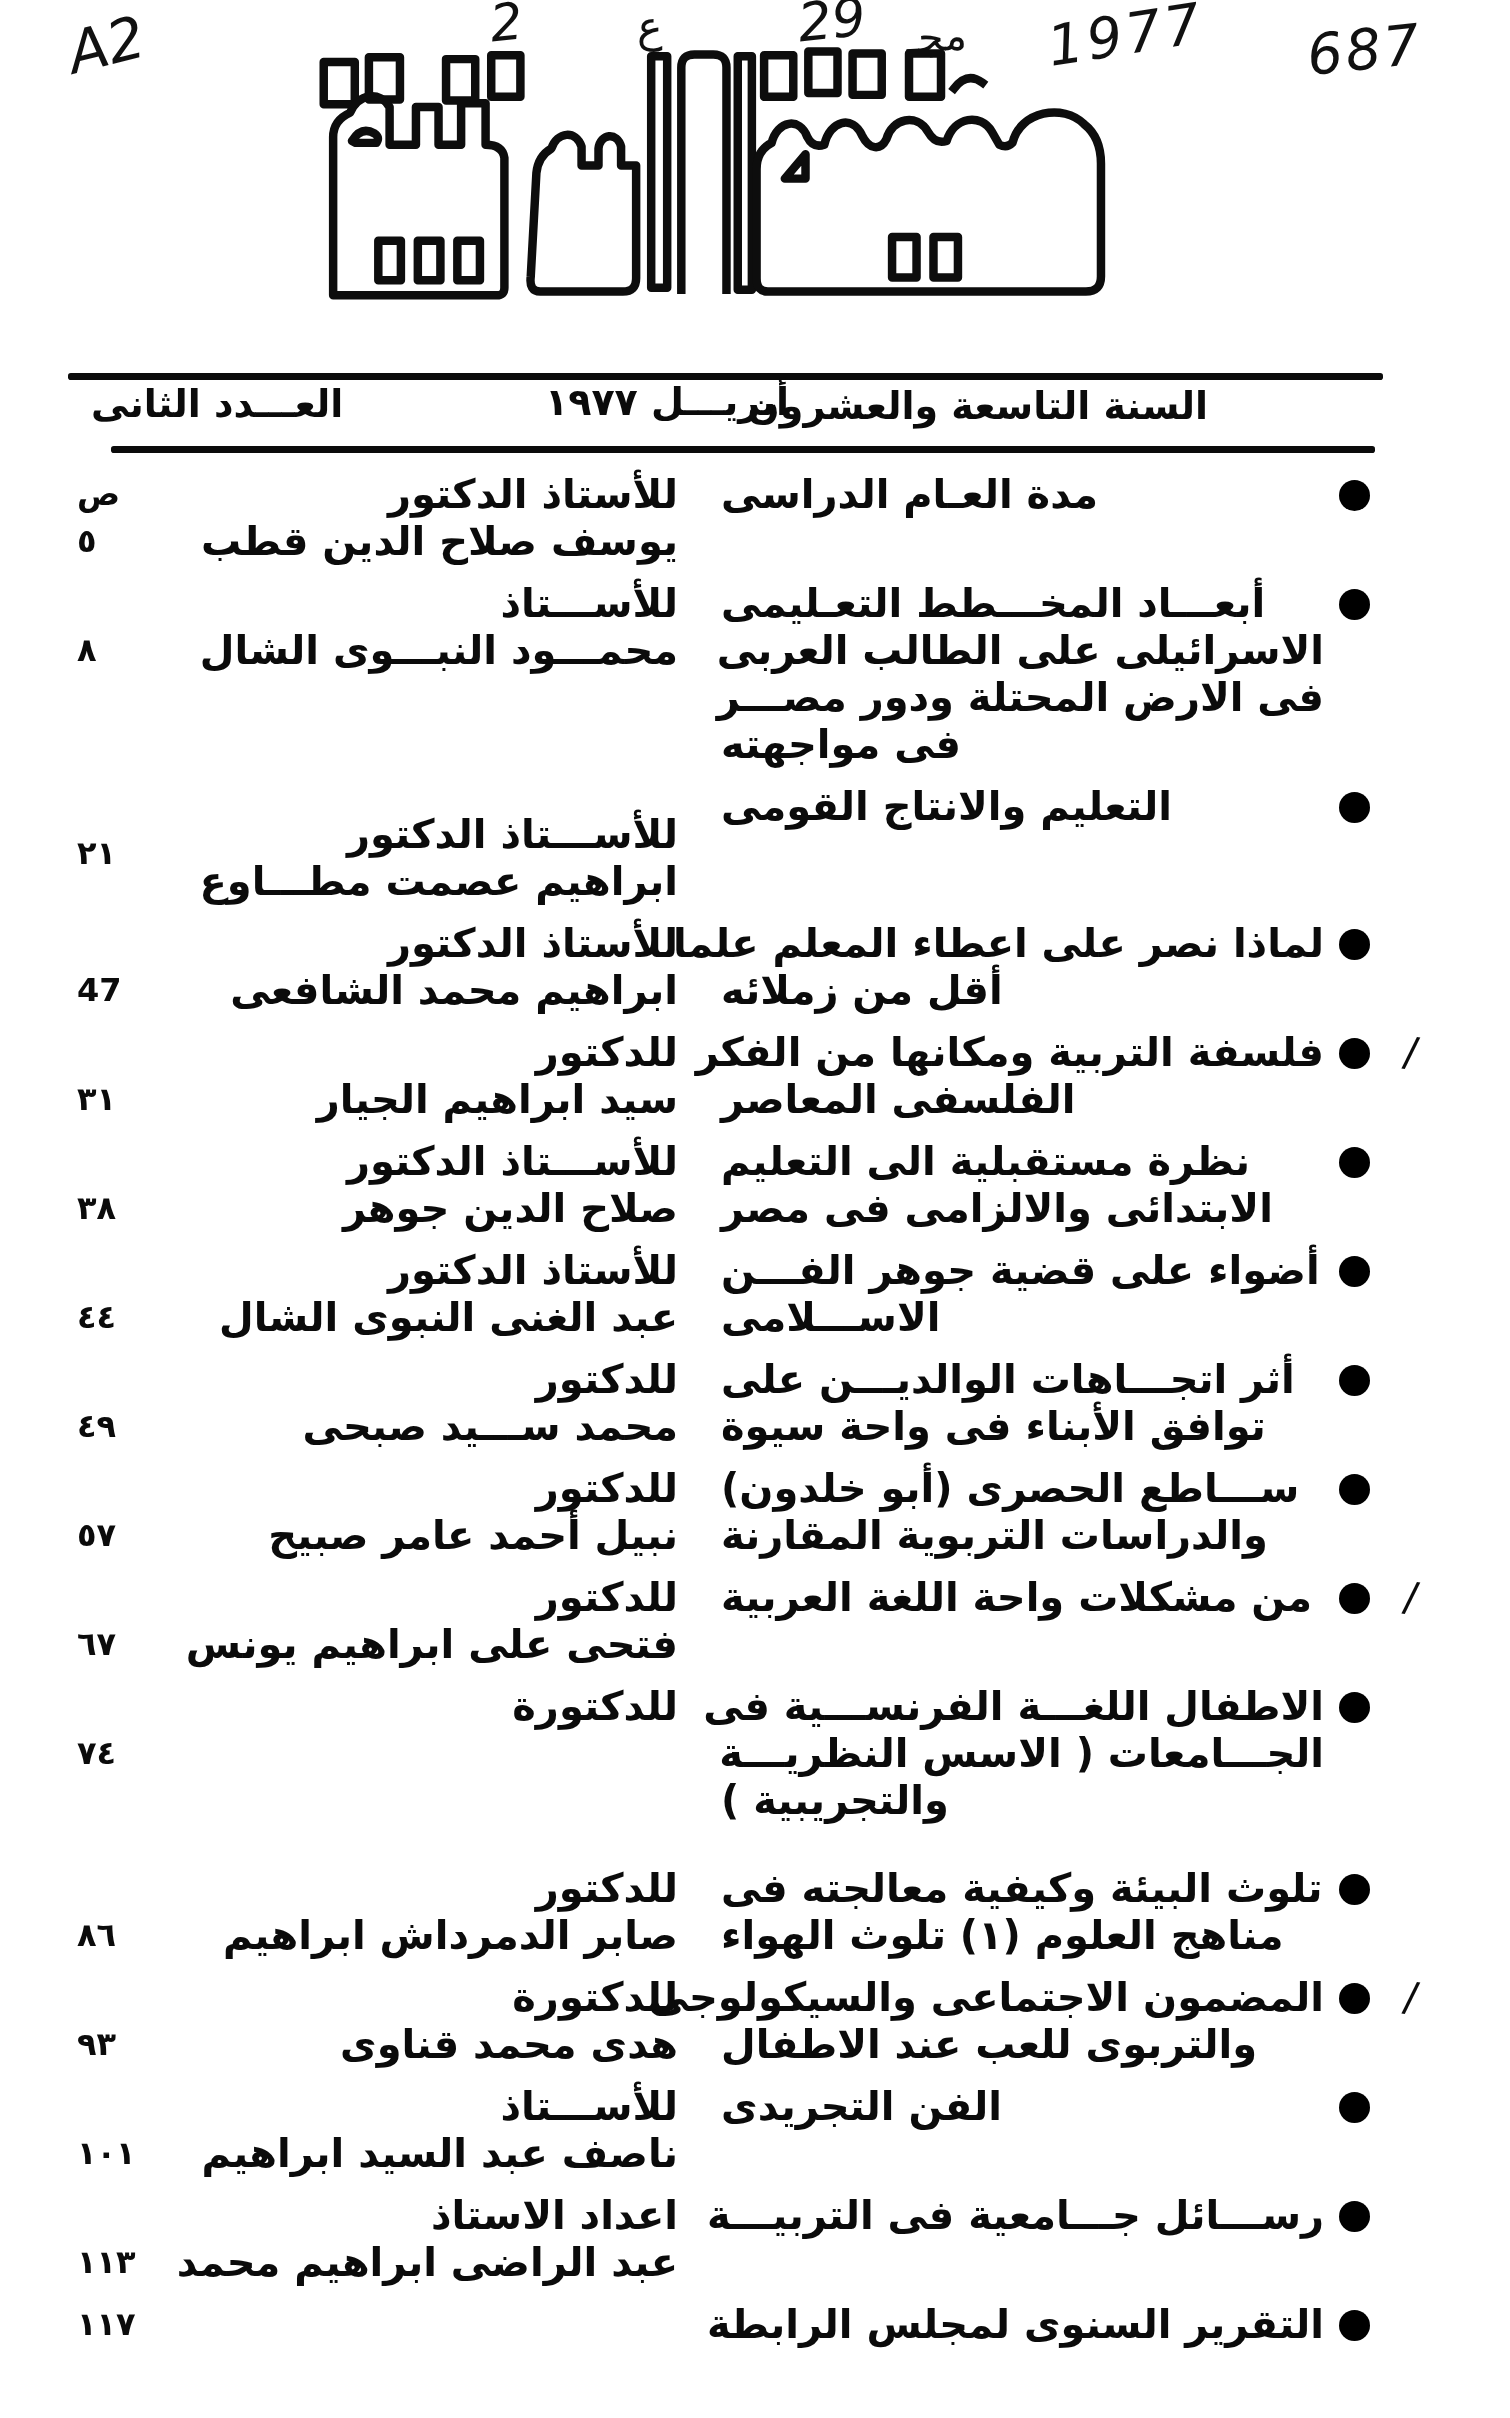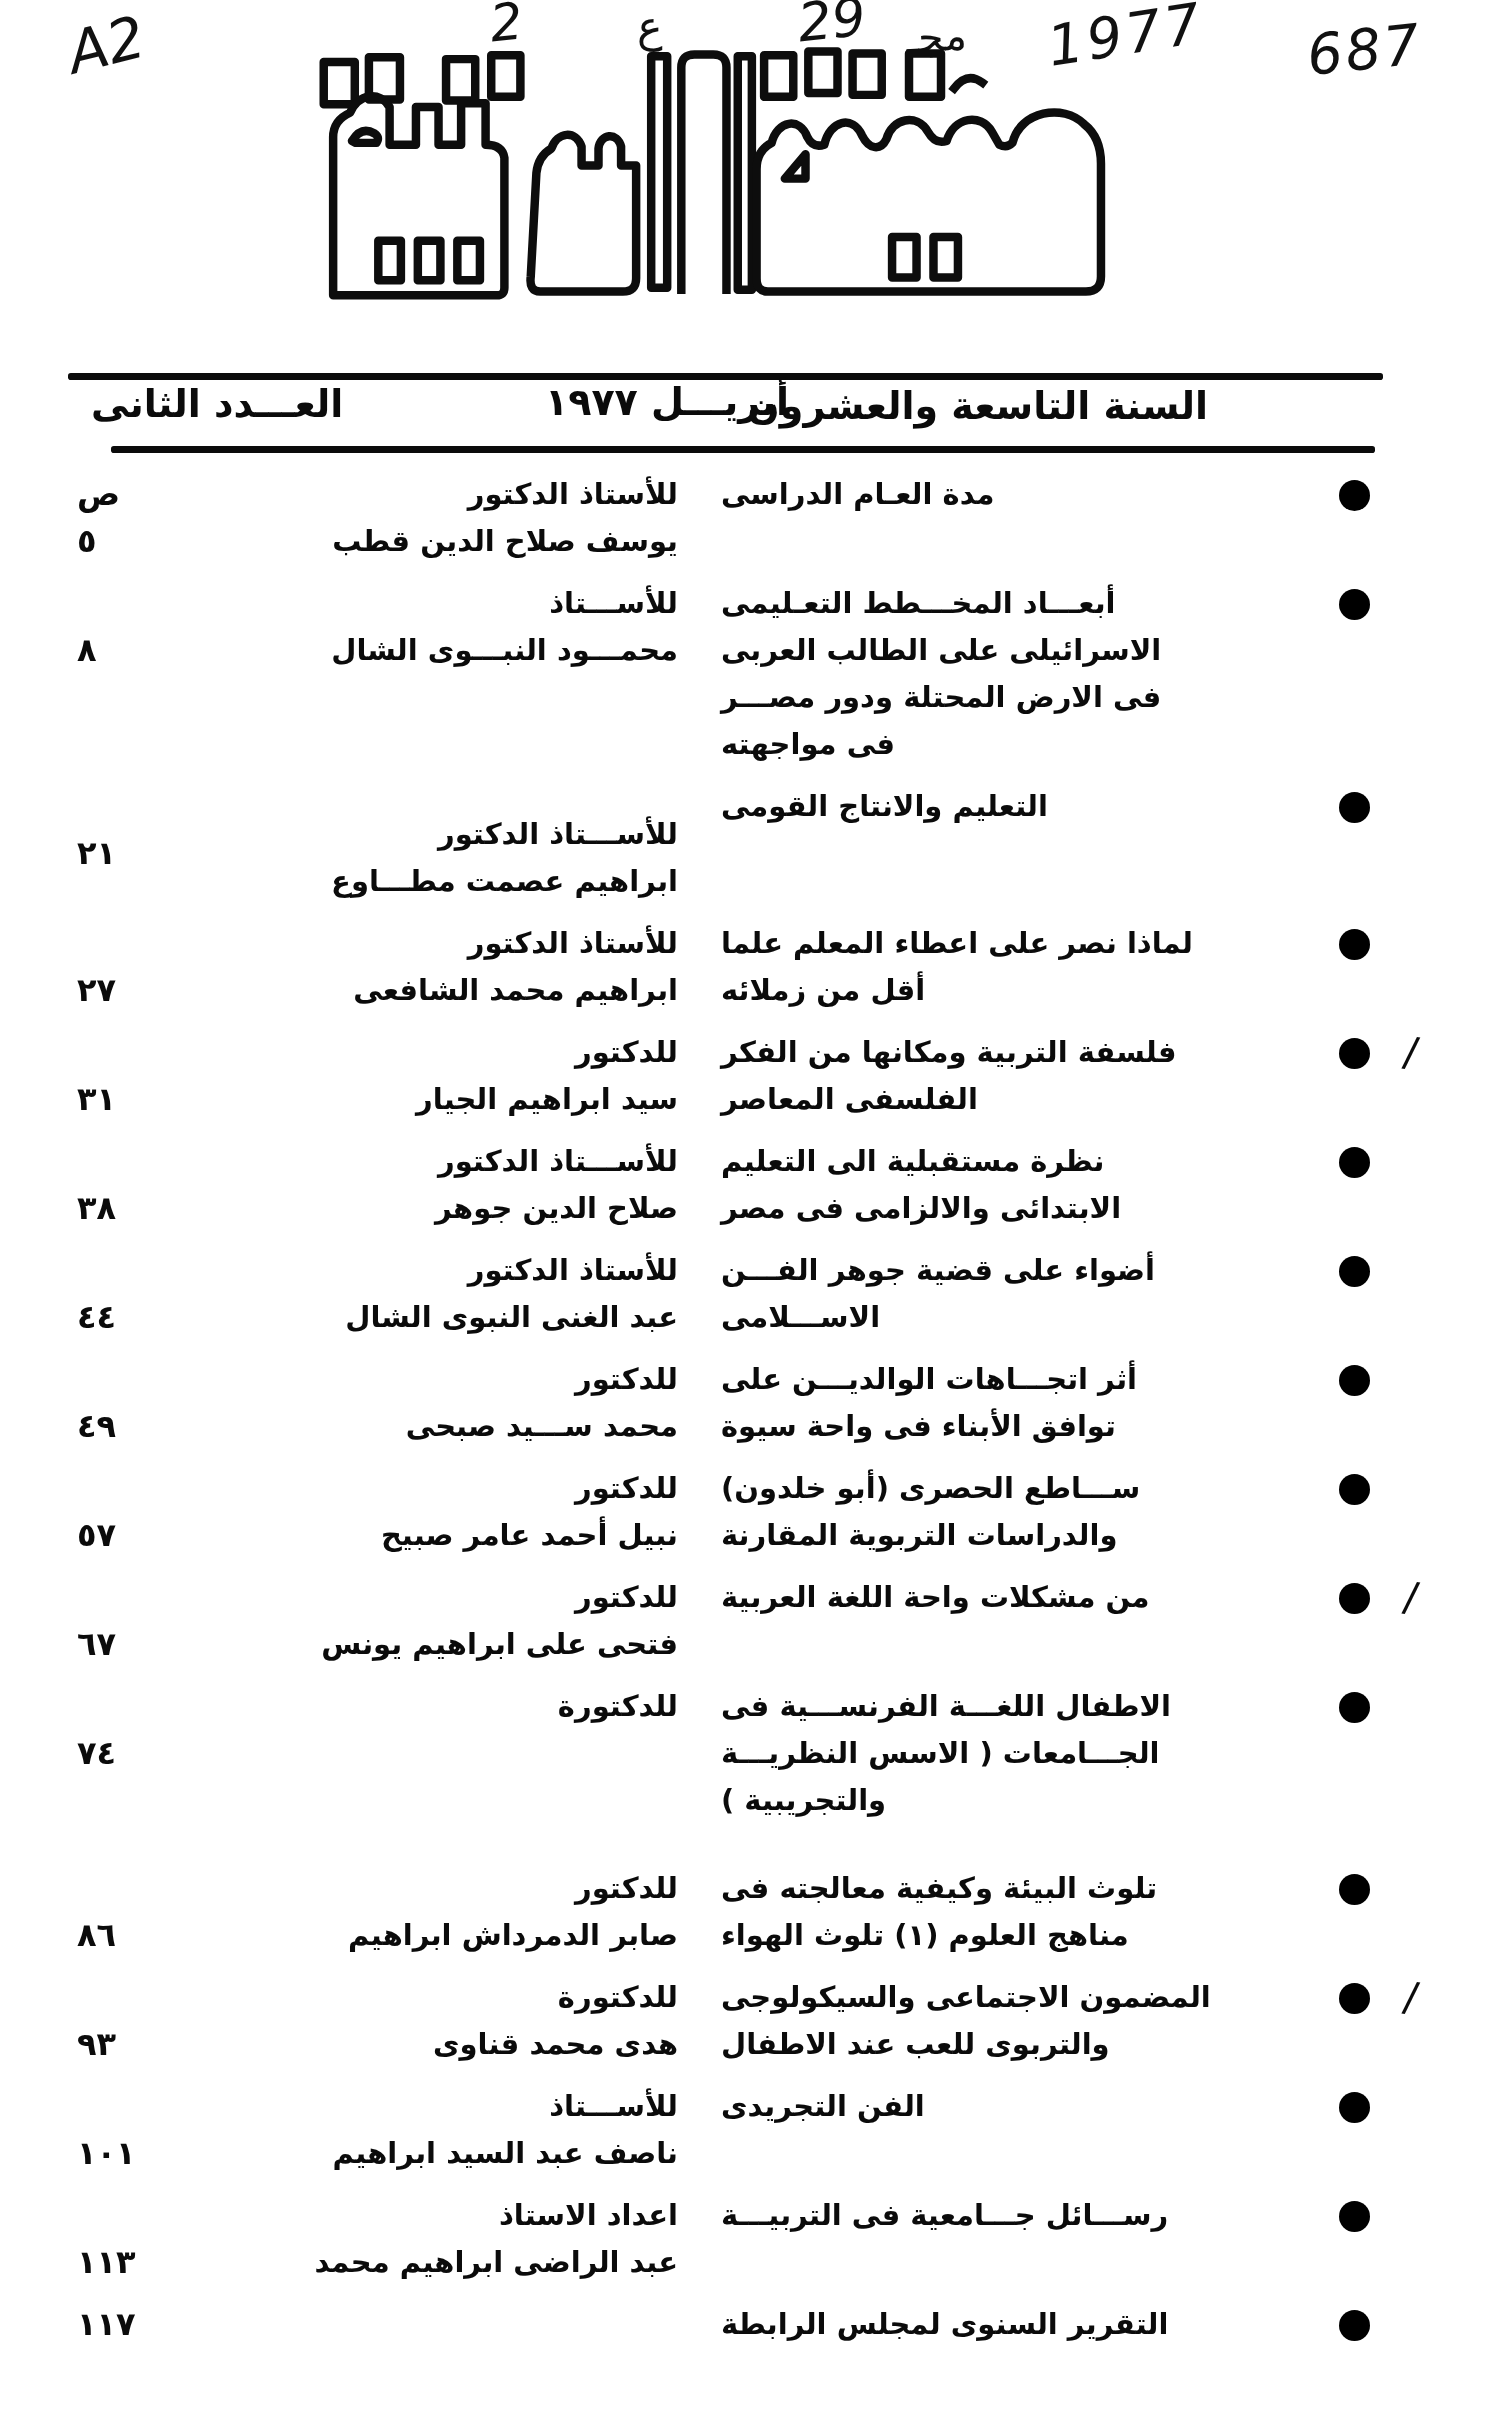--- a/index.html
+++ b/index.html
@@ -58,21 +58,21 @@
   .cell.bullet{text-align:center;}
   .dot{
     display:inline-block;
     width:31px;height:31px;
     border-radius:50%;
     background:#000;
     margin-top:8.5px;
   }
   .tline,.alabel,.aname{
     display:block;
-    font-size:29px;
+    font-size:40px;
     font-weight:bold;
     line-height:47px;
     white-space:nowrap;
   }
   .cell.title{text-align:left;}
   .cell.author{text-align:right;padding-right:43px;}
   .cell.author.offset{padding-top:28px;}
   .cell.page{direction:ltr;text-align:left;padding-left:28px;}
   .pheader,.pnum{
     display:block;
@@ -185,21 +185,21 @@
         <div class="cell bullet"><span class="dot"></span></div>
         <div class="cell title">
           <span class="tline">لماذا نصر على اعطاء المعلم علما</span>
           <span class="tline">أقل من زملائه</span>
         </div>
         <div class="cell author">
           <span class="alabel">للأستاذ الدكتور</span>
           <span class="aname">ابراهيم محمد الشافعى</span>
         </div>
         <div class="cell page">
-          <span class="pnum line2">٢٧</span>
+          <span class="pnum line2">47</span>
         </div>
       </div>
       <div class="entry">
         <div class="cell check"><span class="checkmark">/</span></div>
         <div class="cell bullet"><span class="dot"></span></div>
         <div class="cell title">
           <span class="tline">فلسفة التربية ومكانها من الفكر</span>
           <span class="tline">الفلسفى المعاصر</span>
         </div>
         <div class="cell author">

